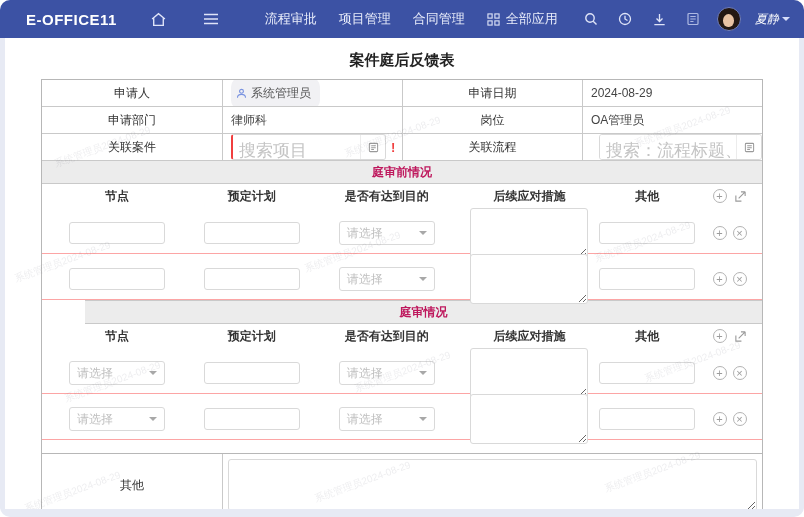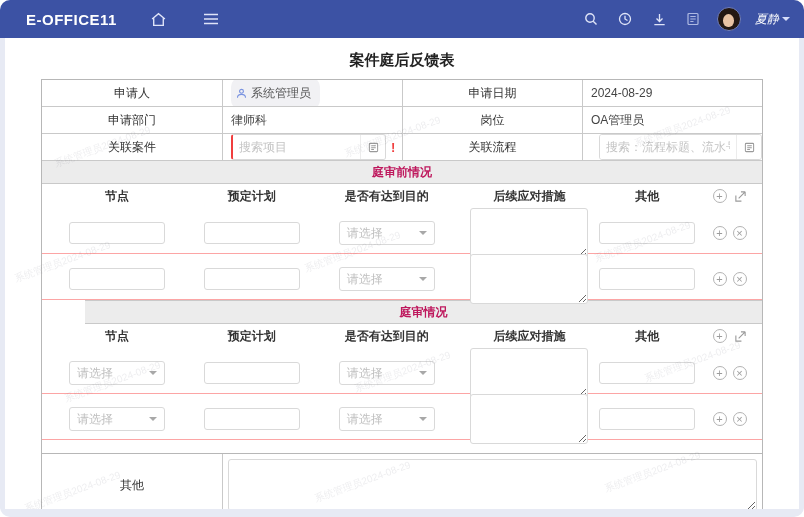--- a/index.html
+++ b/index.html
@@ -25,21 +25,21 @@
   .ftable{width:720px;margin:0 auto;border:1px solid #b7b7b7;background:#fff;position:relative;}
   .irow{display:grid;grid-template-columns:25% 25% 25% 25%;height:26px;border-bottom:1px solid #c9c9c9;}
   .irow:last-of-type{border-bottom:none;}
   .cell{display:flex;align-items:center;font-size:12px;color:#333;overflow:hidden;}
   .cell.lbl{justify-content:center;border-left:1px solid #c9c9c9;}
   .cell.lbl:first-child{border-left:none;}
   .cell.val{padding-left:8px;border-left:1px solid #c9c9c9;color:#444;}
   .chip{display:inline-flex;align-items:center;gap:4px;background:#f1f1f4;border-radius:10px;height:33px;padding:0 9px 0 5px;font-size:12px;color:#555;}
   .searchbox{display:flex;align-items:stretch;width:152px;height:24px;border:1px solid #d9d9d9;border-radius:3px;background:#fff;overflow:hidden;}
   .searchbox.required{border-left:2px solid #f03e3e;}
-  .searchbox input{flex:1;min-width:0;border:none;outline:none;font-size:12px;padding:8px 6px;color:#333;font-family:Liberation Sans, sans-serif;}
+  .searchbox input{flex:1;min-width:0;border:none;outline:none;font-size:17px;padding:16px 6px;color:#333;font-family:Liberation Sans, sans-serif;}
   .searchbox input::placeholder{color:#c4c4c4;}
   .sb-btn{width:24px;display:flex;align-items:center;justify-content:center;border-left:1px solid #ececec;cursor:pointer;background:#fff;}
   .excl{color:#f03e3e;font-weight:bold;font-size:13px;margin-left:5px;}
   .secbar{height:22px;background:#ececec;border-bottom:1px solid #c9c9c9;display:flex;align-items:center;justify-content:center;font-size:12px;font-weight:bold;color:#be185d;}
   .grid6{display:grid;grid-template-columns:20.8% 16.7% 20.8% 18.8% 13.9% 9%;}
   .thead{height:24px;align-items:center;}
   .th{font-size:12px;font-weight:600;color:#333;text-align:center;}
   .th-actions{display:flex;align-items:center;justify-content:center;gap:7px;}
   .drow{height:45px;align-items:center;border-bottom:1px solid #fca5a5;}
   .dc{display:flex;align-items:center;justify-content:center;}
@@ -70,20 +70,36 @@
         <span class="tb-icon">
           <svg width="17" height="17" viewBox="0 0 16 16" fill="none" stroke="#dfe4f8" stroke-width="1.3">
               <path d="M2 7.5 8 2.5 14 7.5 M3.5 6.8 V13.5 H12.5 V6.8"></path>
             </svg>
         </span>
         <span class="tb-icon">
           <svg width="16" height="14" viewBox="0 0 16 14" stroke="#dfe4f8" stroke-width="1.6">
               <path d="M1 2.5 H15 M1 7 H15 M1 11.5 H15"></path>
             </svg>
         </span>
+        <div class="nav">
+          <span class="nav-item">流程审批</span>
+          <span class="nav-item">项目管理</span>
+          <span class="nav-item">合同管理</span>
+          <span class="nav-item nav-apps">
+            <span class="tb-icon" style="width:14px;height:14px;">
+              <svg width="13" height="13" viewBox="0 0 14 14" fill="none" stroke="#dfe4f8" stroke-width="1.2">
+                  <rect x="1" y="1" width="4.5" height="4.5"></rect>
+                  <rect x="8.5" y="1" width="4.5" height="4.5"></rect>
+                  <rect x="1" y="8.5" width="4.5" height="4.5"></rect>
+                  <rect x="8.5" y="8.5" width="4.5" height="4.5"></rect>
+                </svg>
+            </span>
+            <span>全部应用</span>
+          </span>
+        </div>
       </div>
       <div class="tb-right">
         <span class="tb-icon">
           <svg width="16" height="16" viewBox="0 0 16 16" fill="none" stroke="#dfe4f8" stroke-width="1.4">
               <circle cx="7" cy="7" r="4.2"></circle>
               <path d="M10.2 10.2 L13.5 13.5"></path>
             </svg>
         </span>
         <span class="tb-icon">
           <svg width="16" height="16" viewBox="0 0 16 16" fill="none" stroke="#dfe4f8" stroke-width="1.3">

